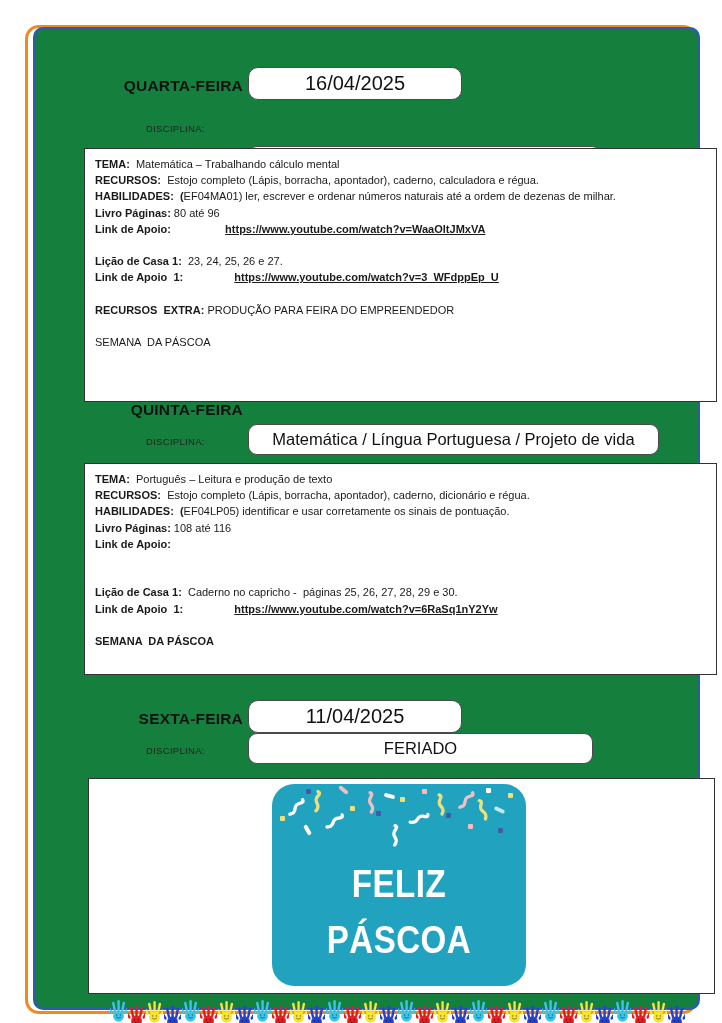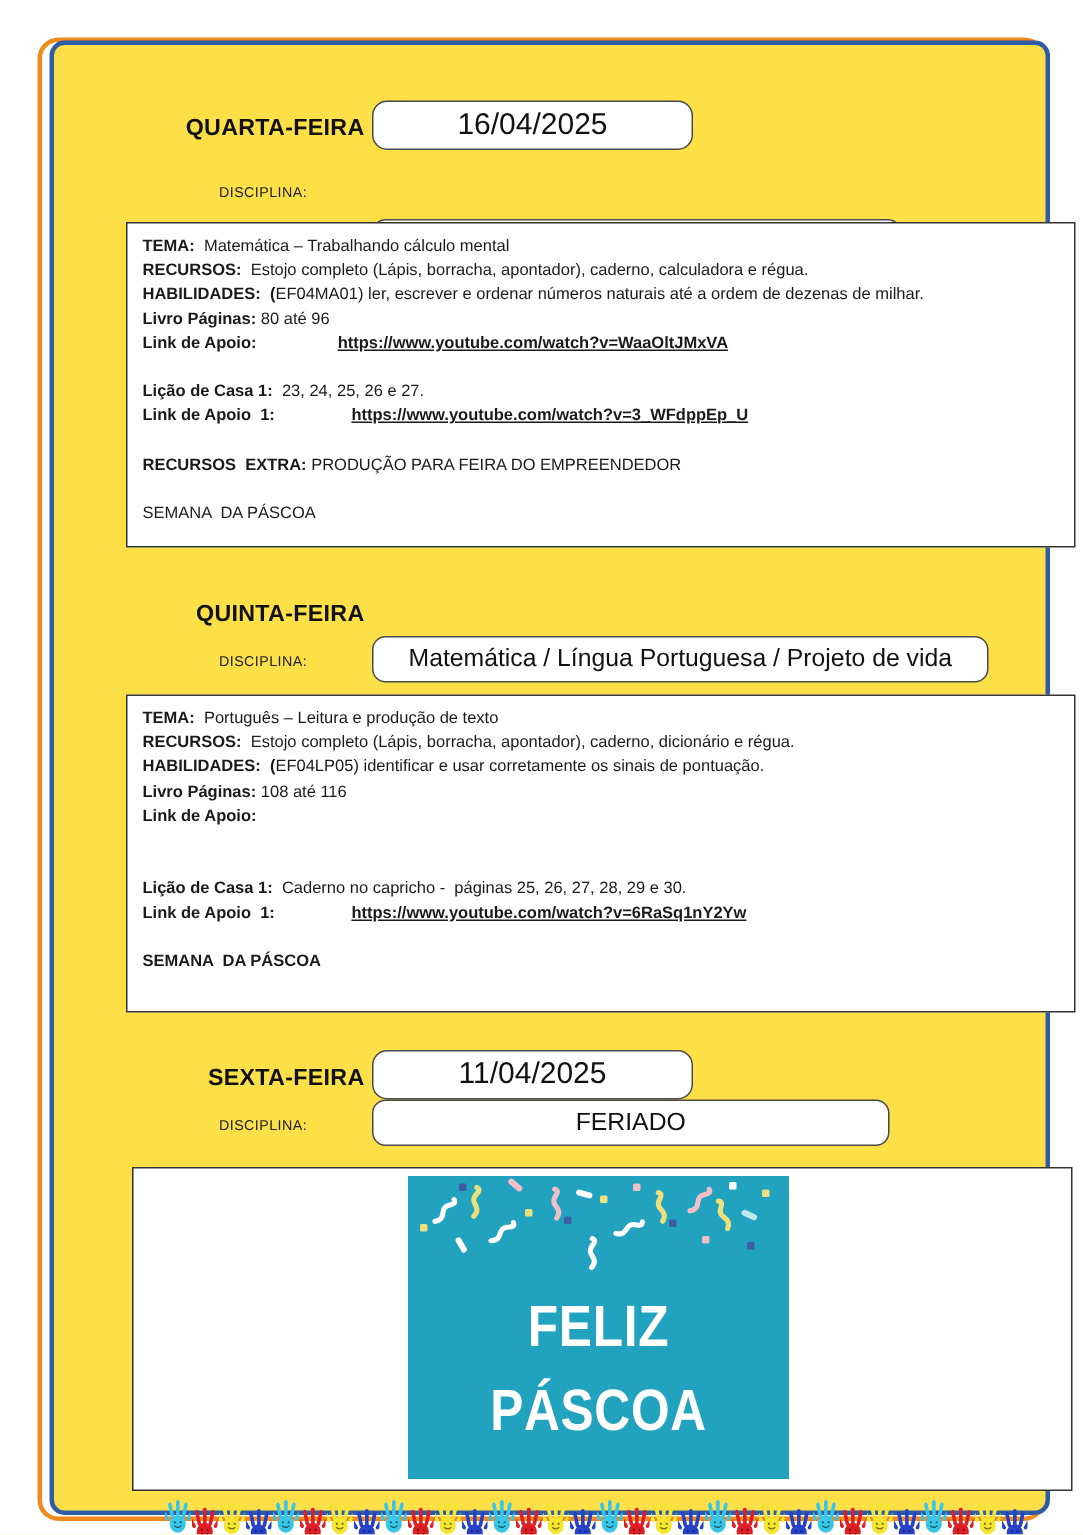--- a/index.html
+++ b/index.html
@@ -1,39 +1,39 @@
 <!DOCTYPE html>
 <html><head>
 <meta charset="utf-8">
 <style>
   html,body{margin:0;padding:0;background:#fff;}
   .page{position:relative;width:722px;height:1023px;background:#fff;overflow:hidden;
         font-family:"Liberation Sans","DejaVu Sans",sans-serif;color:#111;}
   .frame-orange{position:absolute;left:25px;top:25px;width:666px;height:983px;
         border:3px solid #F08A1D;border-radius:14px;}
   .frame-blue{position:absolute;left:33px;top:27px;width:661px;height:977px;
-        border:3px solid #2F5CA8;border-radius:10px;background:#fde047;}
+        border:3px solid #2F5CA8;border-radius:10px;background:#15803d;}
   .day-label{position:absolute;left:48px;width:159px;text-align:right;
         font-size:15.5px;font-weight:bold;letter-spacing:.2px;}
   .date-box{position:absolute;left:212px;width:212px;height:31px;
         border:1.6px solid #4a4a4a;border-radius:10px;background:#fff;
         display:flex;align-items:center;justify-content:center;font-size:20px;}
   .disc-label{position:absolute;left:110px;width:97px;
         font-size:9.5px;letter-spacing:.3px;color:#222;}
   .disc-box{position:absolute;left:212px;height:29px;border:1.6px solid #4a4a4a;
         border-radius:9px;background:#fff;display:flex;align-items:center;
         justify-content:center;font-size:16.5px;}
   .content-box{position:absolute;left:48px;width:633px;border:1.4px solid #333;
         background:#fff;padding:7px 10px;box-sizing:border-box;}
   .cline{font-size:11px;line-height:16.2px;white-space:pre-wrap;color:#1a1a1a;}
   .cline .b{font-weight:bold;}
   .cline .u{text-decoration:underline;font-weight:bold;padding-left:48px;}
   .easter-box{position:absolute;left:52px;top:748px;width:625px;height:214px;
         border:1.4px solid #333;background:#fff;}
-  .easter-card{position:absolute;left:183px;top:5px;width:254px;height:202px;overflow:hidden;}
+  .easter-card{position:absolute;left:183px;top:5px;width:254px;height:202px;overflow:hidden;border-radius:22px;}
   .easter-text{position:absolute;left:0;top:72px;width:100%;text-align:center;color:#fff;
         font-weight:bold;font-size:36px;line-height:52px;letter-spacing:.5px;
         transform:scale(.92,1.08);transform-origin:center top;}
   .confetti{position:absolute;}
   .hands-row{position:absolute;left:0;top:970px;width:722px;height:34px;
         display:flex;align-items:flex-start;justify-content:center;}
   .hand{width:17px;height:22px;margin:0 .5px;flex:0 0 auto;}
 </style>
 </head>
 <body>
@@ -43,21 +43,21 @@
   <div class="frame-blue">
 
     <div class="day-label" style="top:47px;">QUARTA-FEIRA</div>
     <div class="date-box" style="top:37px;">
       <span>16/04/2025</span>
     </div>
     <div class="disc-label" style="top:93px;">DISCIPLINA:</div>
     <div class="disc-box" style="top:81px;width:351px;margin-top:35px;">
       <span>Língua Portuguesa / Matemática / Inglês</span>
     </div>
-    <div class="content-box" style="top:118px;height:217px;">
+    <div class="content-box" style="top:118px;height:254px;">
         <div class="cline"><span class="b">TEMA:</span><span>  Matemática – Trabalhando cálculo mental</span></div>
         <div class="cline"><span class="b">RECURSOS:</span><span>  Estojo completo (Lápis, borracha, apontador), caderno, calculadora e régua.</span></div>
         <div class="cline"><span class="b">HABILIDADES:  (</span><span>EF04MA01) ler, escrever e ordenar números naturais até a ordem de dezenas de milhar.</span></div>
         <div class="cline"><span class="b">Livro Páginas:</span><span> 80 até 96</span></div>
         <div class="cline"><span class="b">Link de Apoio:</span><span>  </span><span class="b u">https://www.youtube.com/watch?v=WaaOltJMxVA</span></div>
         <div class="cline">&nbsp;</div>
         <div class="cline"><span class="b">Lição de Casa 1:</span><span>  23, 24, 25, 26 e 27.</span></div>
         <div class="cline"><span class="b">Link de Apoio  1:</span><span> </span><span class="b u">https://www.youtube.com/watch?v=3_WFdppEp_U</span></div>
         <div class="cline">&nbsp;</div>
         <div class="cline"><span class="b">RECURSOS  EXTRA:</span><span> PRODUÇÃO PARA FEIRA DO EMPREENDEDOR</span></div>

